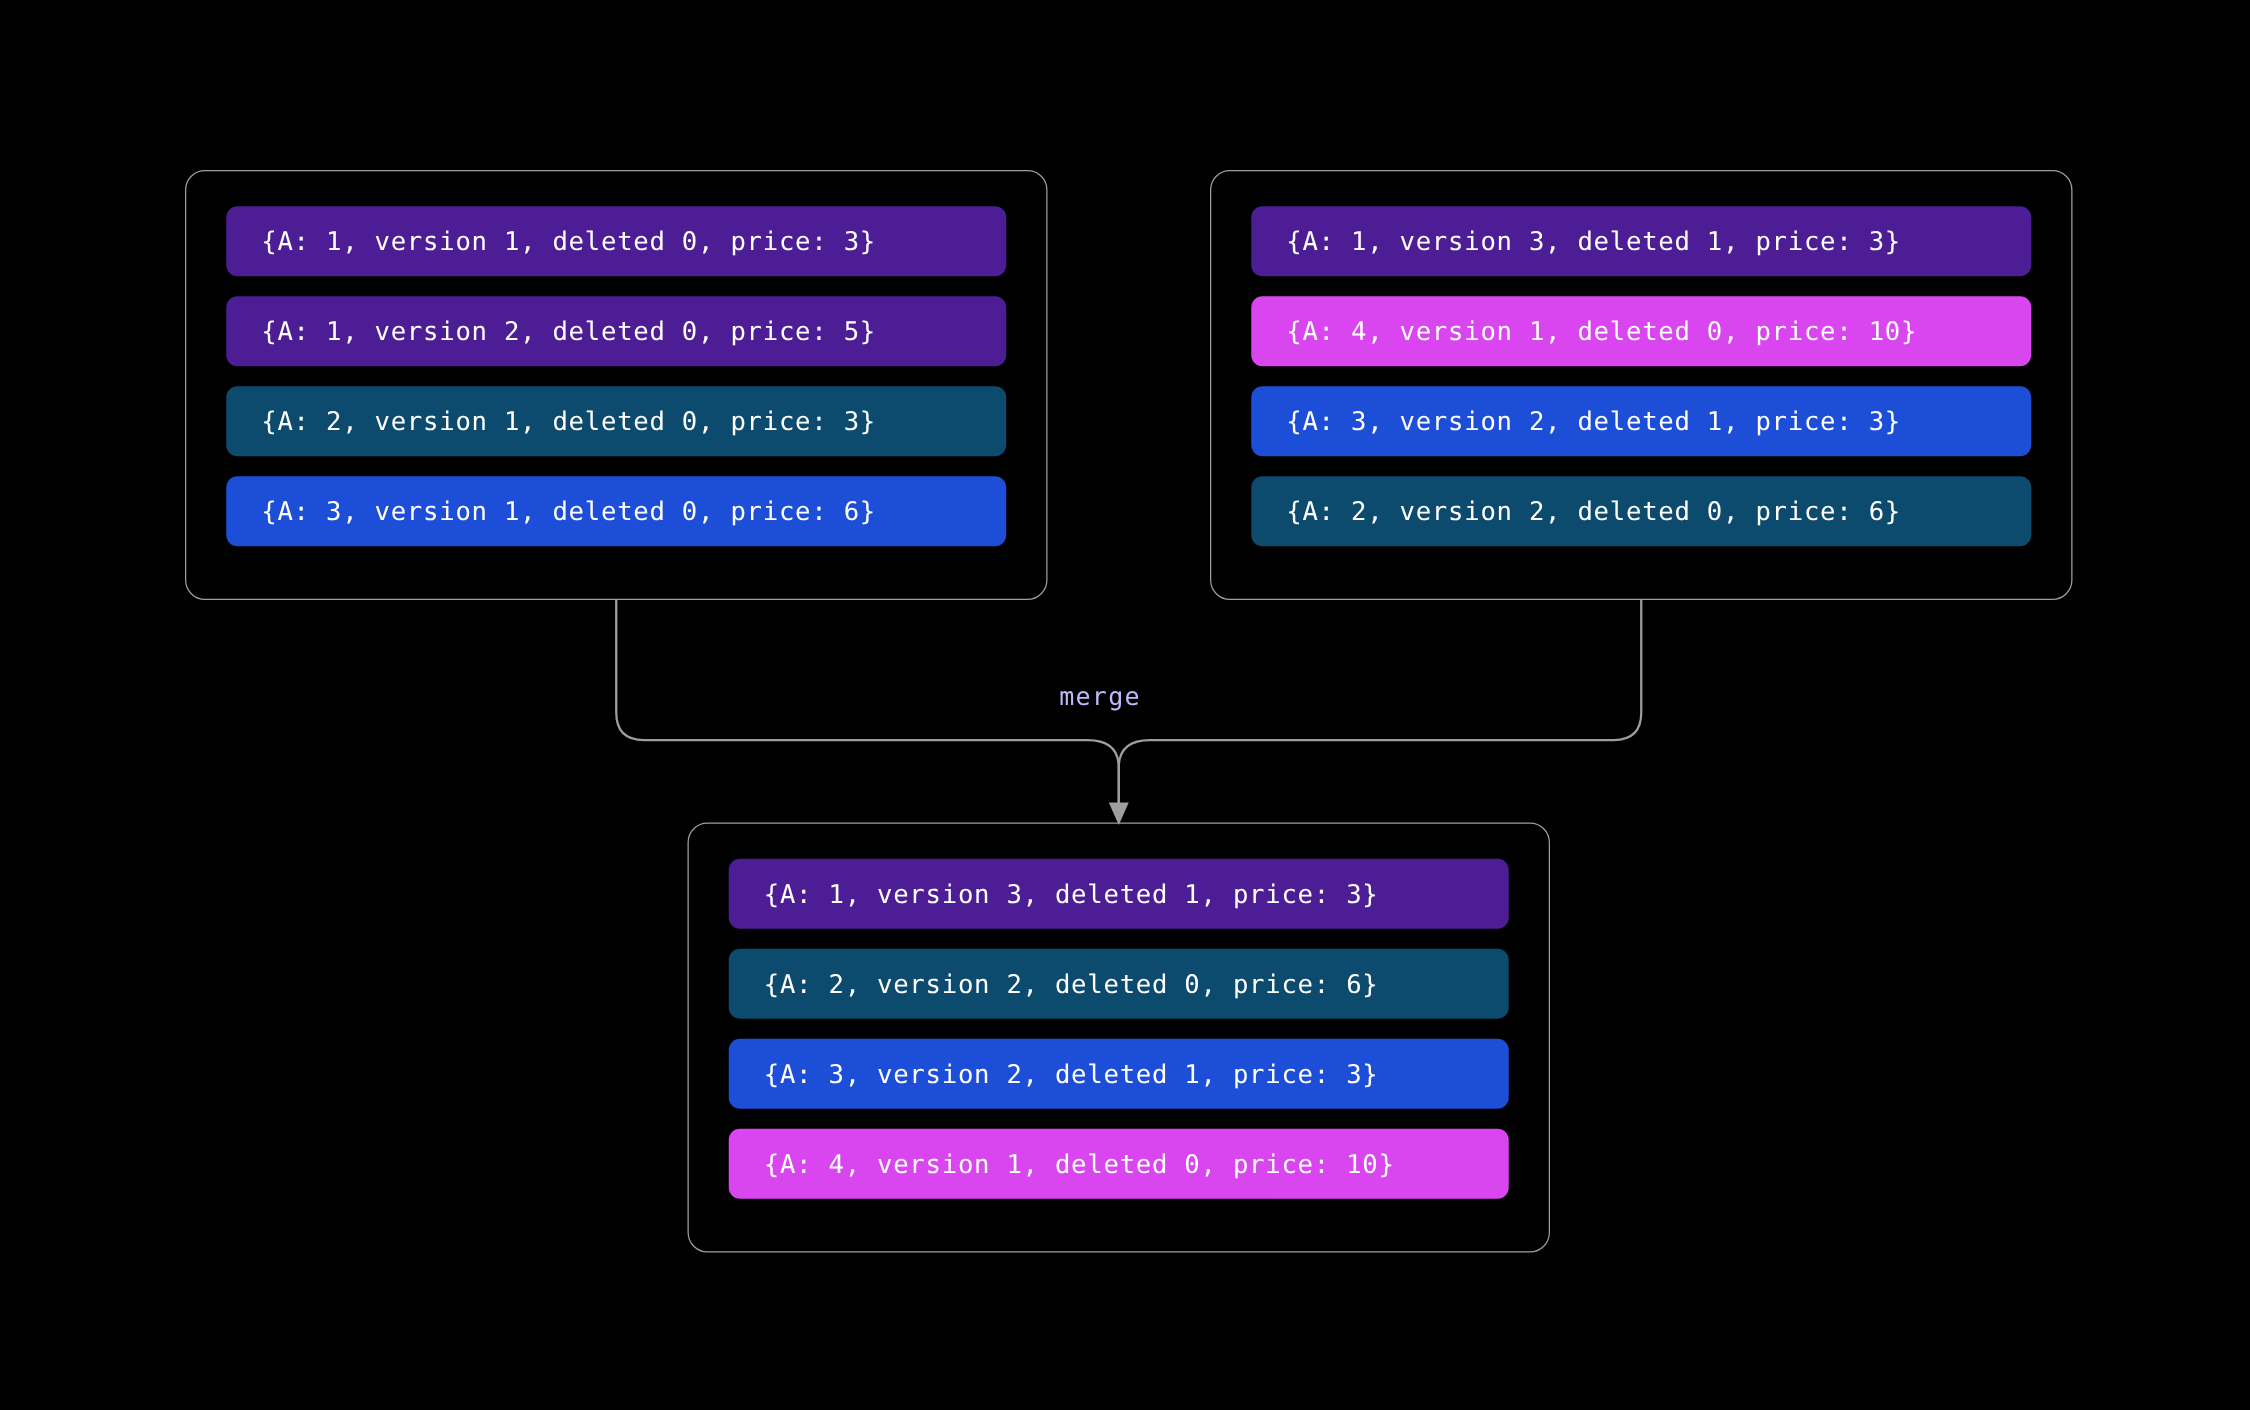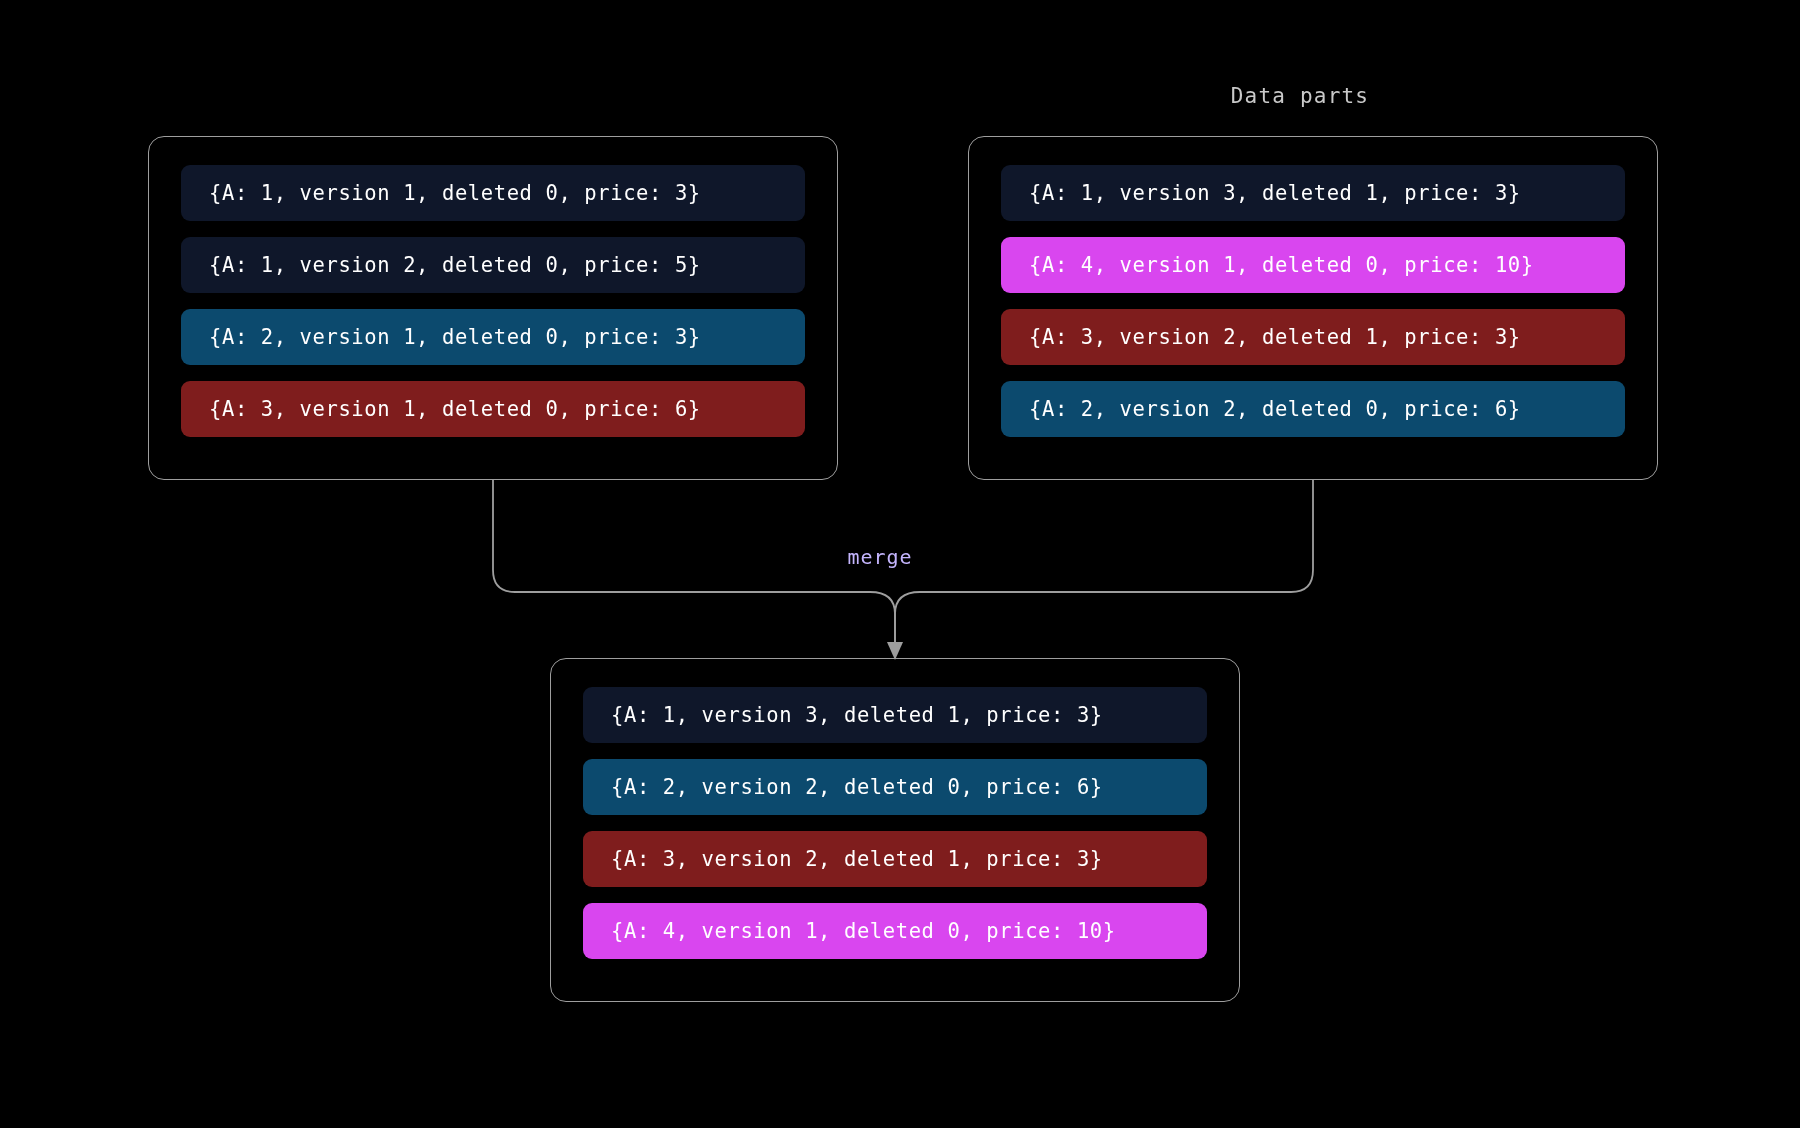--- a/index.html
+++ b/index.html
@@ -88,23 +88,23 @@
     align-items: center;
     padding-left: 28px;
     box-sizing: border-box;
     color: #ffffff;
     font-size: 20.5px;
     letter-spacing: 0.6px;
     white-space: nowrap;
     font-family: "DejaVu Sans Mono", "Liberation Mono", monospace;
   }
 
-  .row.blue   { background: #0f172a; }
+  .row.blue   { background: #4c1d95; }
   .row.green  { background: #0c4a6e; }
-  .row.red    { background: #7f1d1d; text-align: center; }
+  .row.red    { background: #1d4ed8; text-align: center; }
   .row.purple { background: #d946ef; }
 
   
   #connector-svg {
     position: absolute;
     left: 0;
     top: 0;
     width: 1800px;
     height: 1128px;
     pointer-events: none;
@@ -139,21 +139,20 @@
 
   <div class="panel" id="panel-order-by-a">
     <div class="rows">
       <div class="row blue">{A: 1, version 1, deleted 0, price: 3}</div>
       <div class="row blue">{A: 1, version 2, deleted 0, price: 5}</div>
       <div class="row green">{A: 2, version 1, deleted 0, price: 3}</div>
       <div class="row red">{A: 3, version 1, deleted 0, price: 6}</div>
     </div>
   </div>
 
-  <div class="panel-title" id="title-data-parts">Data parts</div>
 
   <div class="panel" id="panel-data-parts">
     <div class="rows">
       <div class="row blue">{A: 1, version 3, deleted 1, price: 3}</div>
       <div class="row purple">{A: 4, version 1, deleted 0, price: 10}</div>
       <div class="row red">{A: 3, version 2, deleted 1, price: 3}</div>
       <div class="row green">{A: 2, version 2, deleted 0, price: 6}</div>
     </div>
   </div>
 

